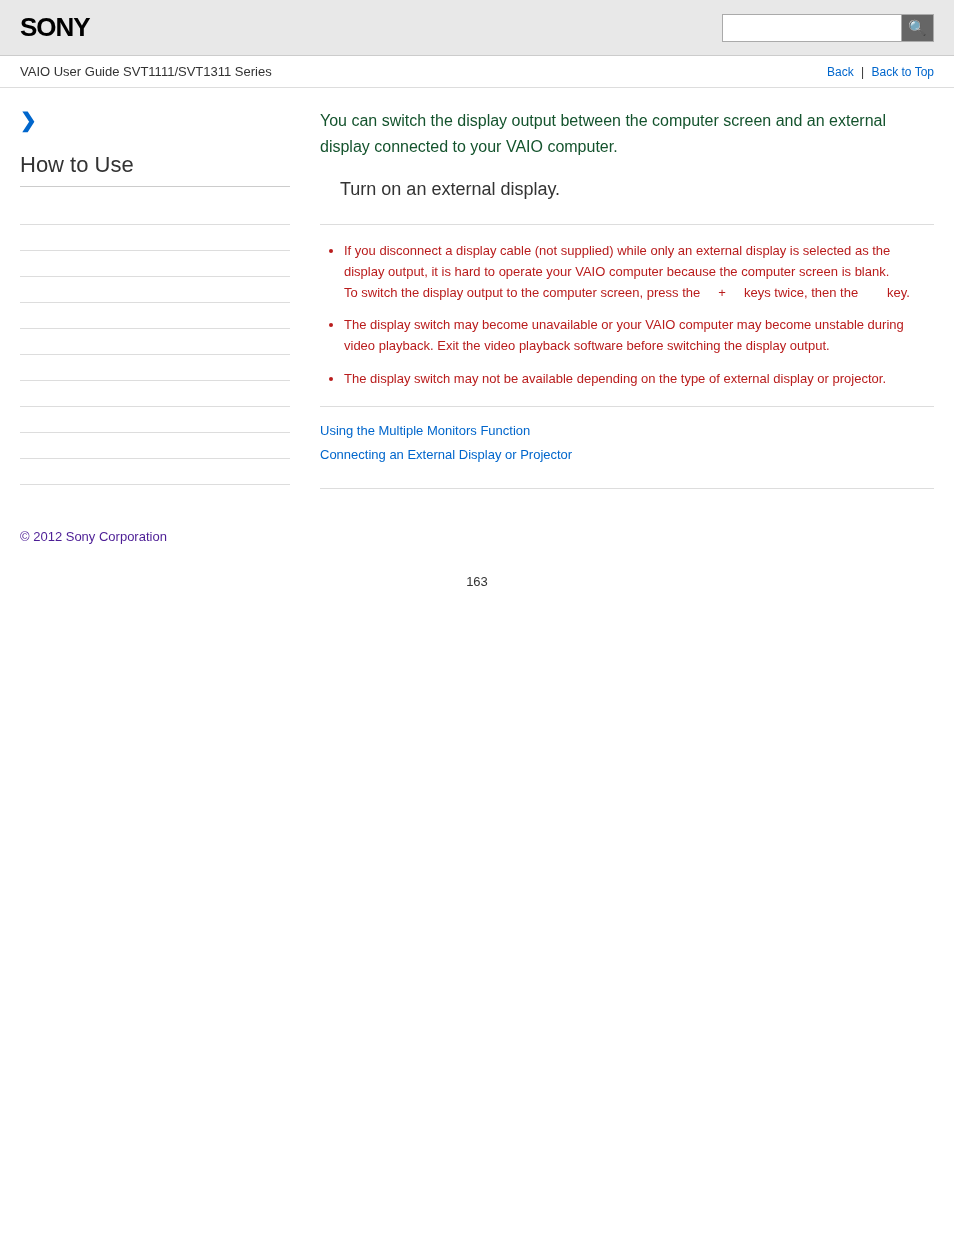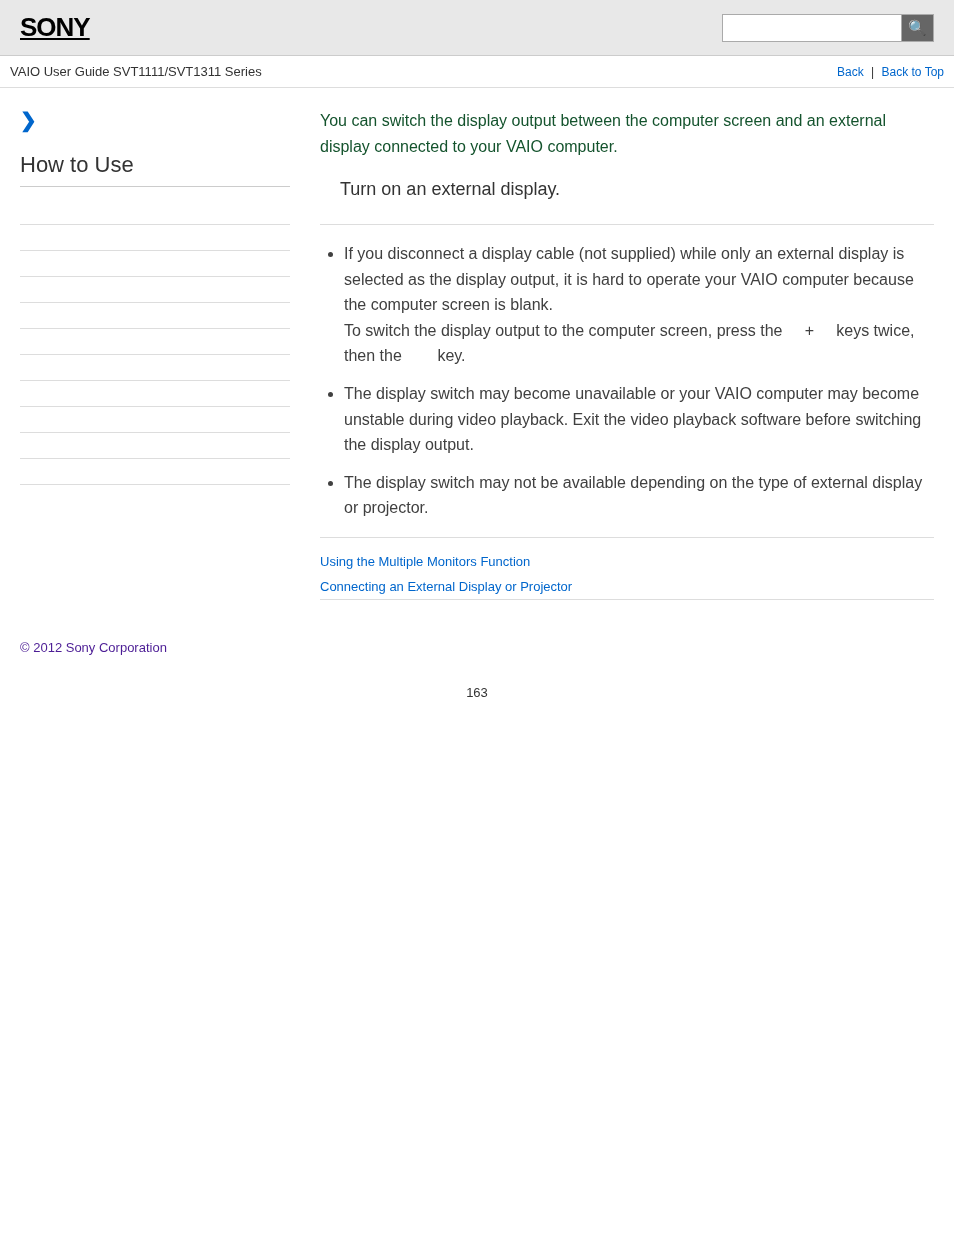--- a/index.html
+++ b/index.html
@@ -26,21 +26,20 @@
       justify-content: space-between;
       border-bottom: 1px solid #ccc;
     }
 
     .sony-logo {
       font-size: 26px;
       font-weight: bold;
       font-family: 'Arial Black', Arial, sans-serif;
       letter-spacing: -1px;
       color: #000;
-      text-decoration: underline;
     }
 
     .header-right {
       display: flex;
       align-items: center;
       gap: 0;
     }
 
     .search-box {
       width: 180px;
@@ -61,21 +60,21 @@
       cursor: pointer;
       display: flex;
       align-items: center;
       justify-content: center;
       color: #fff;
       font-size: 15px;
     }
 
     
     .nav-bar {
-      padding: 8px 10px;
+      padding: 8px 20px;
       display: flex;
       align-items: center;
       justify-content: space-between;
       border-bottom: 1px solid #ddd;
       background: #fff;
     }
 
     .nav-guide-title {
       font-size: 13px;
       color: #333;
@@ -166,31 +165,31 @@
       margin: 10px 0 16px 0;
     }
 
     .notes-list {
       list-style: disc;
       padding-left: 24px;
       margin-bottom: 16px;
     }
 
     .notes-list li {
-      font-size: 16px;
-      color: #404040;
+      font-size: 13px;
+      color: #b91c1c;
       line-height: 1.6;
       margin-bottom: 12px;
     }
 
     .related-links {
       padding-top: 12px;
       border-top: 1px solid #ddd;
       border-bottom: 1px solid #ddd;
-      padding-bottom: 0;
+      padding-bottom: 20px;
     }
 
     .related-links a {
       display: block;
       color: #0066cc;
       text-decoration: none;
       font-size: 13px;
       line-height: 1.9;
     }
 

